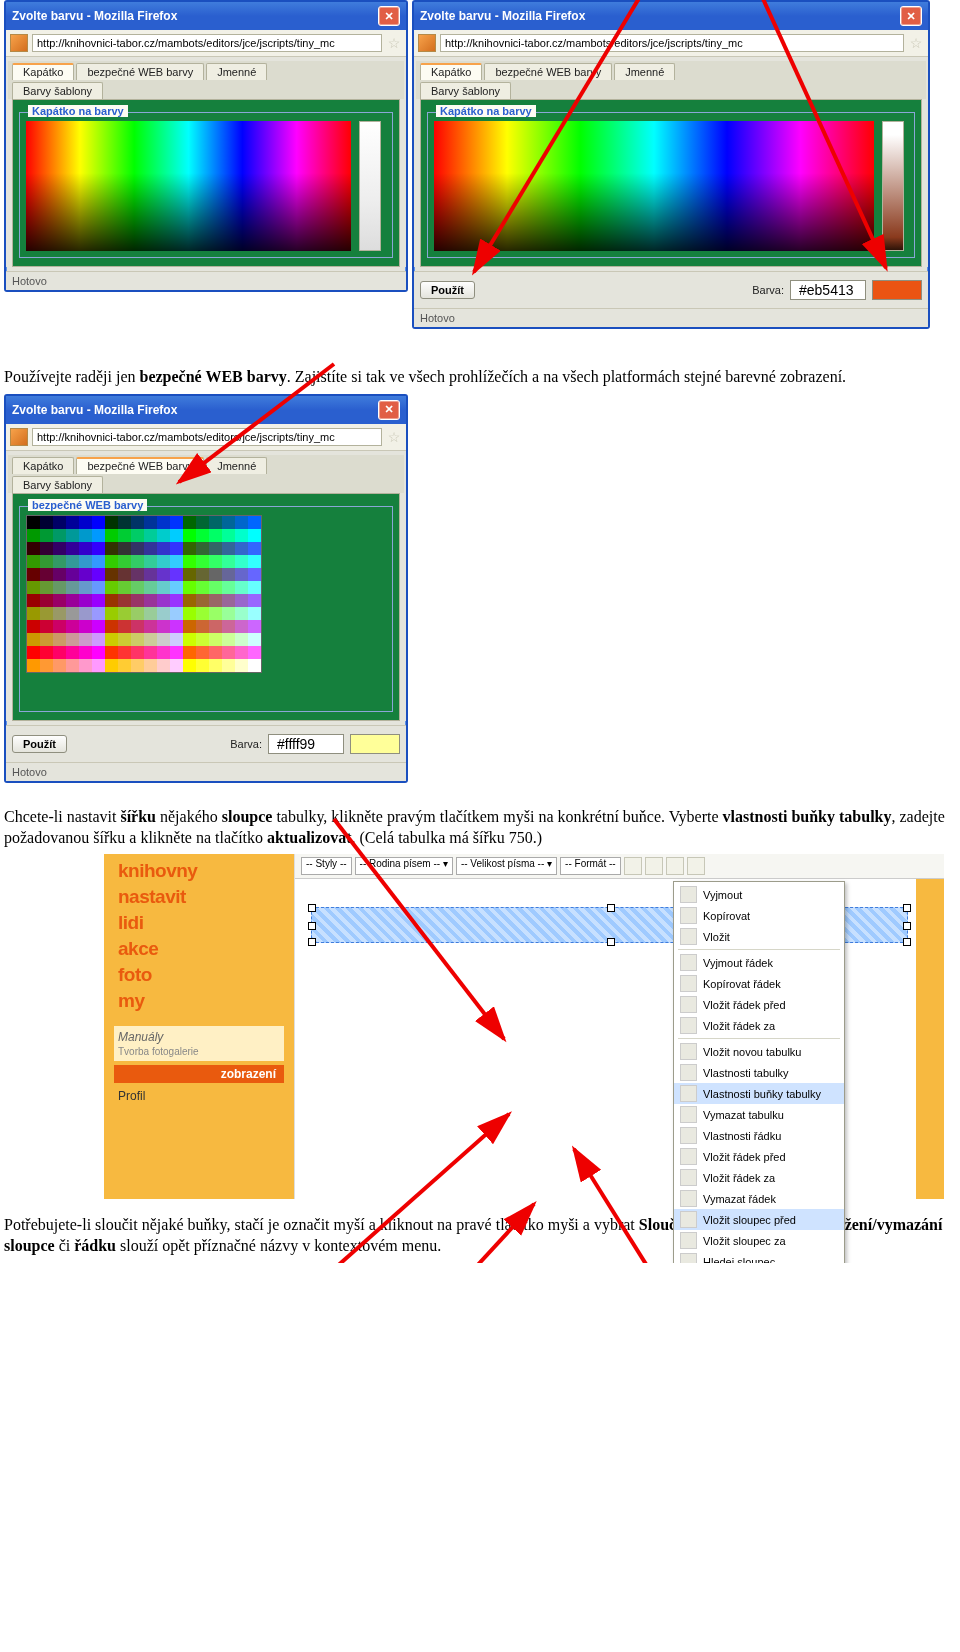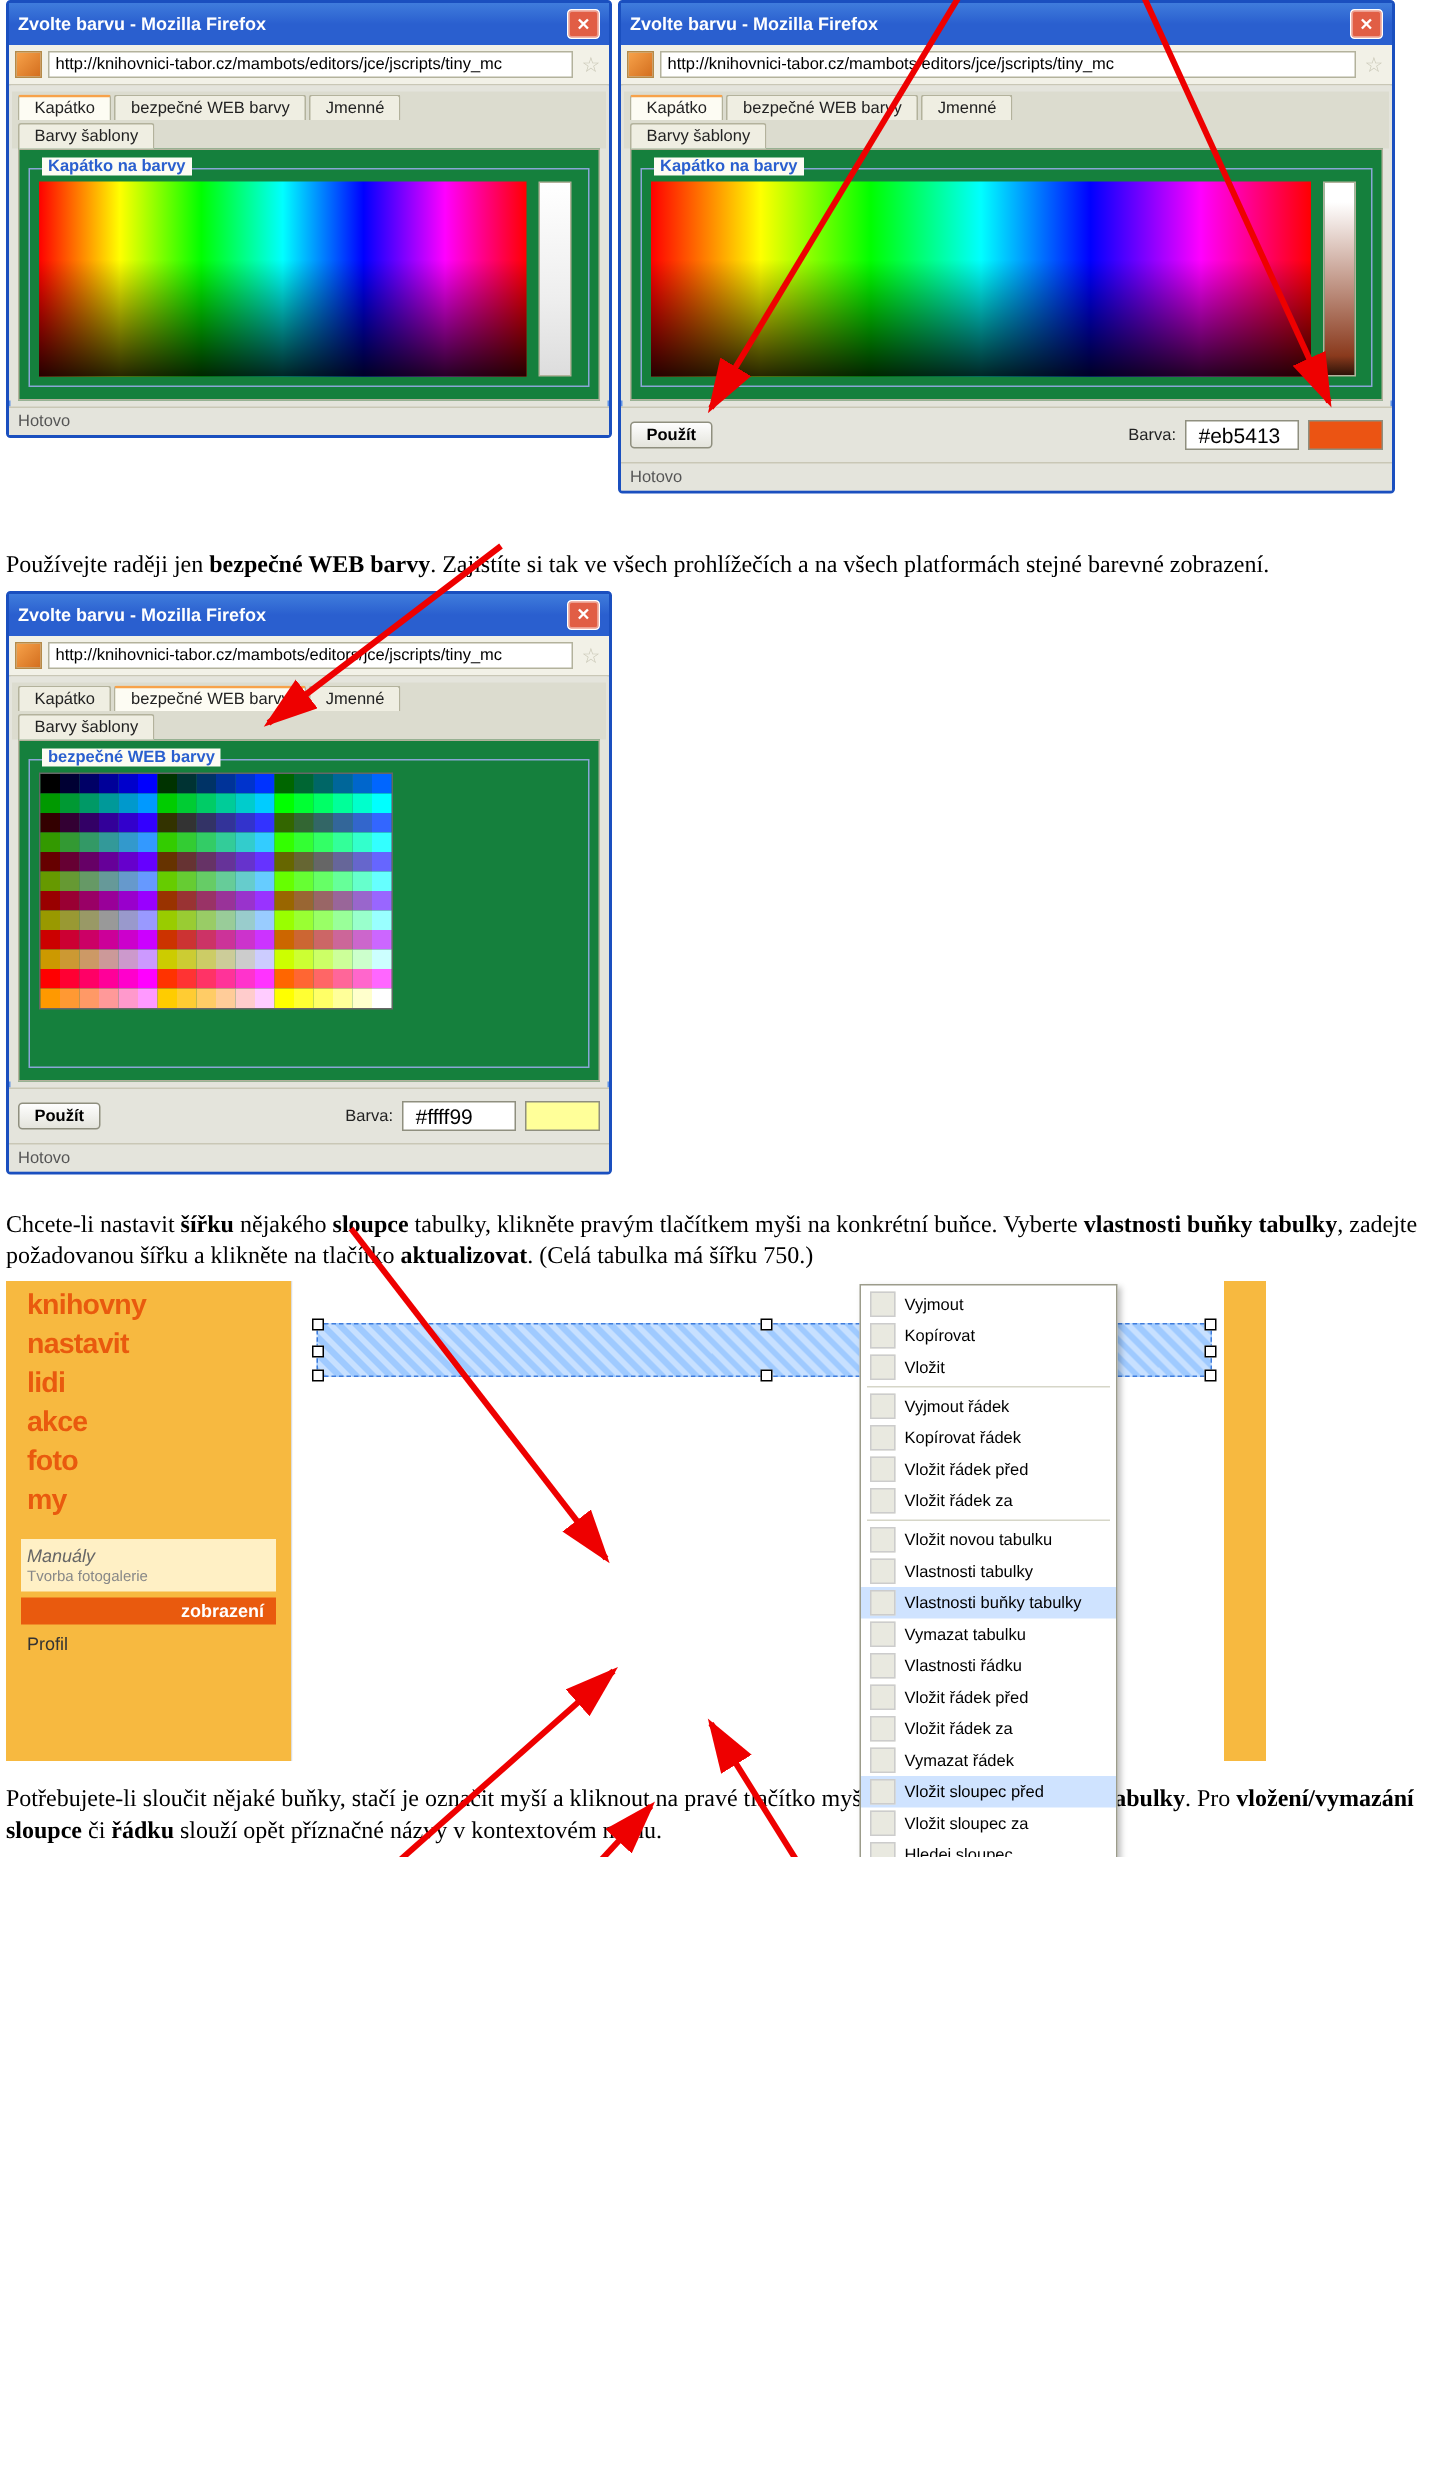--- a/index.html
+++ b/index.html
@@ -772,40 +772,50 @@
         </marker>
       </defs>
       <line x1="330" y1="10" x2="175" y2="128" stroke="#e00" stroke-width="4" marker-end="url(#ah2)"></line>
     </svg>
   </div>
 
   <p class="para" style="margin-top:24px;">
     <span>Chcete-li nastavit </span><b>šířku</b><span> nějakého </span><b>sloupce</b><span> tabulky, klikněte pravým tlačítkem myši na konkrétní buňce. Vyberte </span><b>vlastnosti buňky tabulky</b><span>, zadejte požadovanou šířku a klikněte na tlačítko </span><b>aktualizovat</b><span>. (Celá tabulka má šířku 750.)</span>
   </p>
 
-  <div style="position:relative; ">
+  <div style="position:relative; margin-left:100px;">
     <div class="editor-shot">
       <div class="editor-left">
         <ul class="navlist" id="navlist">
             <li>knihovny</li>
             <li>nastavit</li>
             <li>lidi</li>
             <li>akce</li>
             <li>foto</li>
             <li>my</li>
           </ul>
         <div class="manualblock">
           <div class="mtitle">Manuály</div>
           <div style="color:#888;font-size:10px;margin-top:2px;">Tvorba fotogalerie</div>
         </div>
         <div class="uzivatel-bar">zobrazení</div>
         <div class="profil-label">Profil</div>
       </div>
 
       <div class="editor-right">
+        <div class="toolbar">
+          <span class="tb-sel">-- Styly --</span>
+          <span class="tb-sel">-- Rodina písem -- ▾</span>
+          <span class="tb-sel">-- Velikost písma -- ▾</span>
+          <span class="tb-sel">-- Formát --</span>
+          <span class="tb-ico"></span>
+          <span class="tb-ico"></span>
+          <span class="tb-ico"></span>
+          <span class="tb-ico"></span>
+        </div>
         <div class="editor-canvas">
           <div class="orange-strip-right-col"></div>
           <div class="selected-table">
             <span class="handle" style="left:-4px; top:-4px;"></span>
             <span class="handle" style="right:-4px; top:-4px;"></span>
             <span class="handle" style="left:-4px; bottom:-4px;"></span>
             <span class="handle" style="right:-4px; bottom:-4px;"></span>
             <span class="handle" style="left:50%; top:-4px; margin-left:-3px;"></span>
             <span class="handle" style="left:50%; bottom:-4px; margin-left:-3px;"></span>
             <span class="handle" style="left:-4px; top:50%; margin-top:-3px;"></span>

